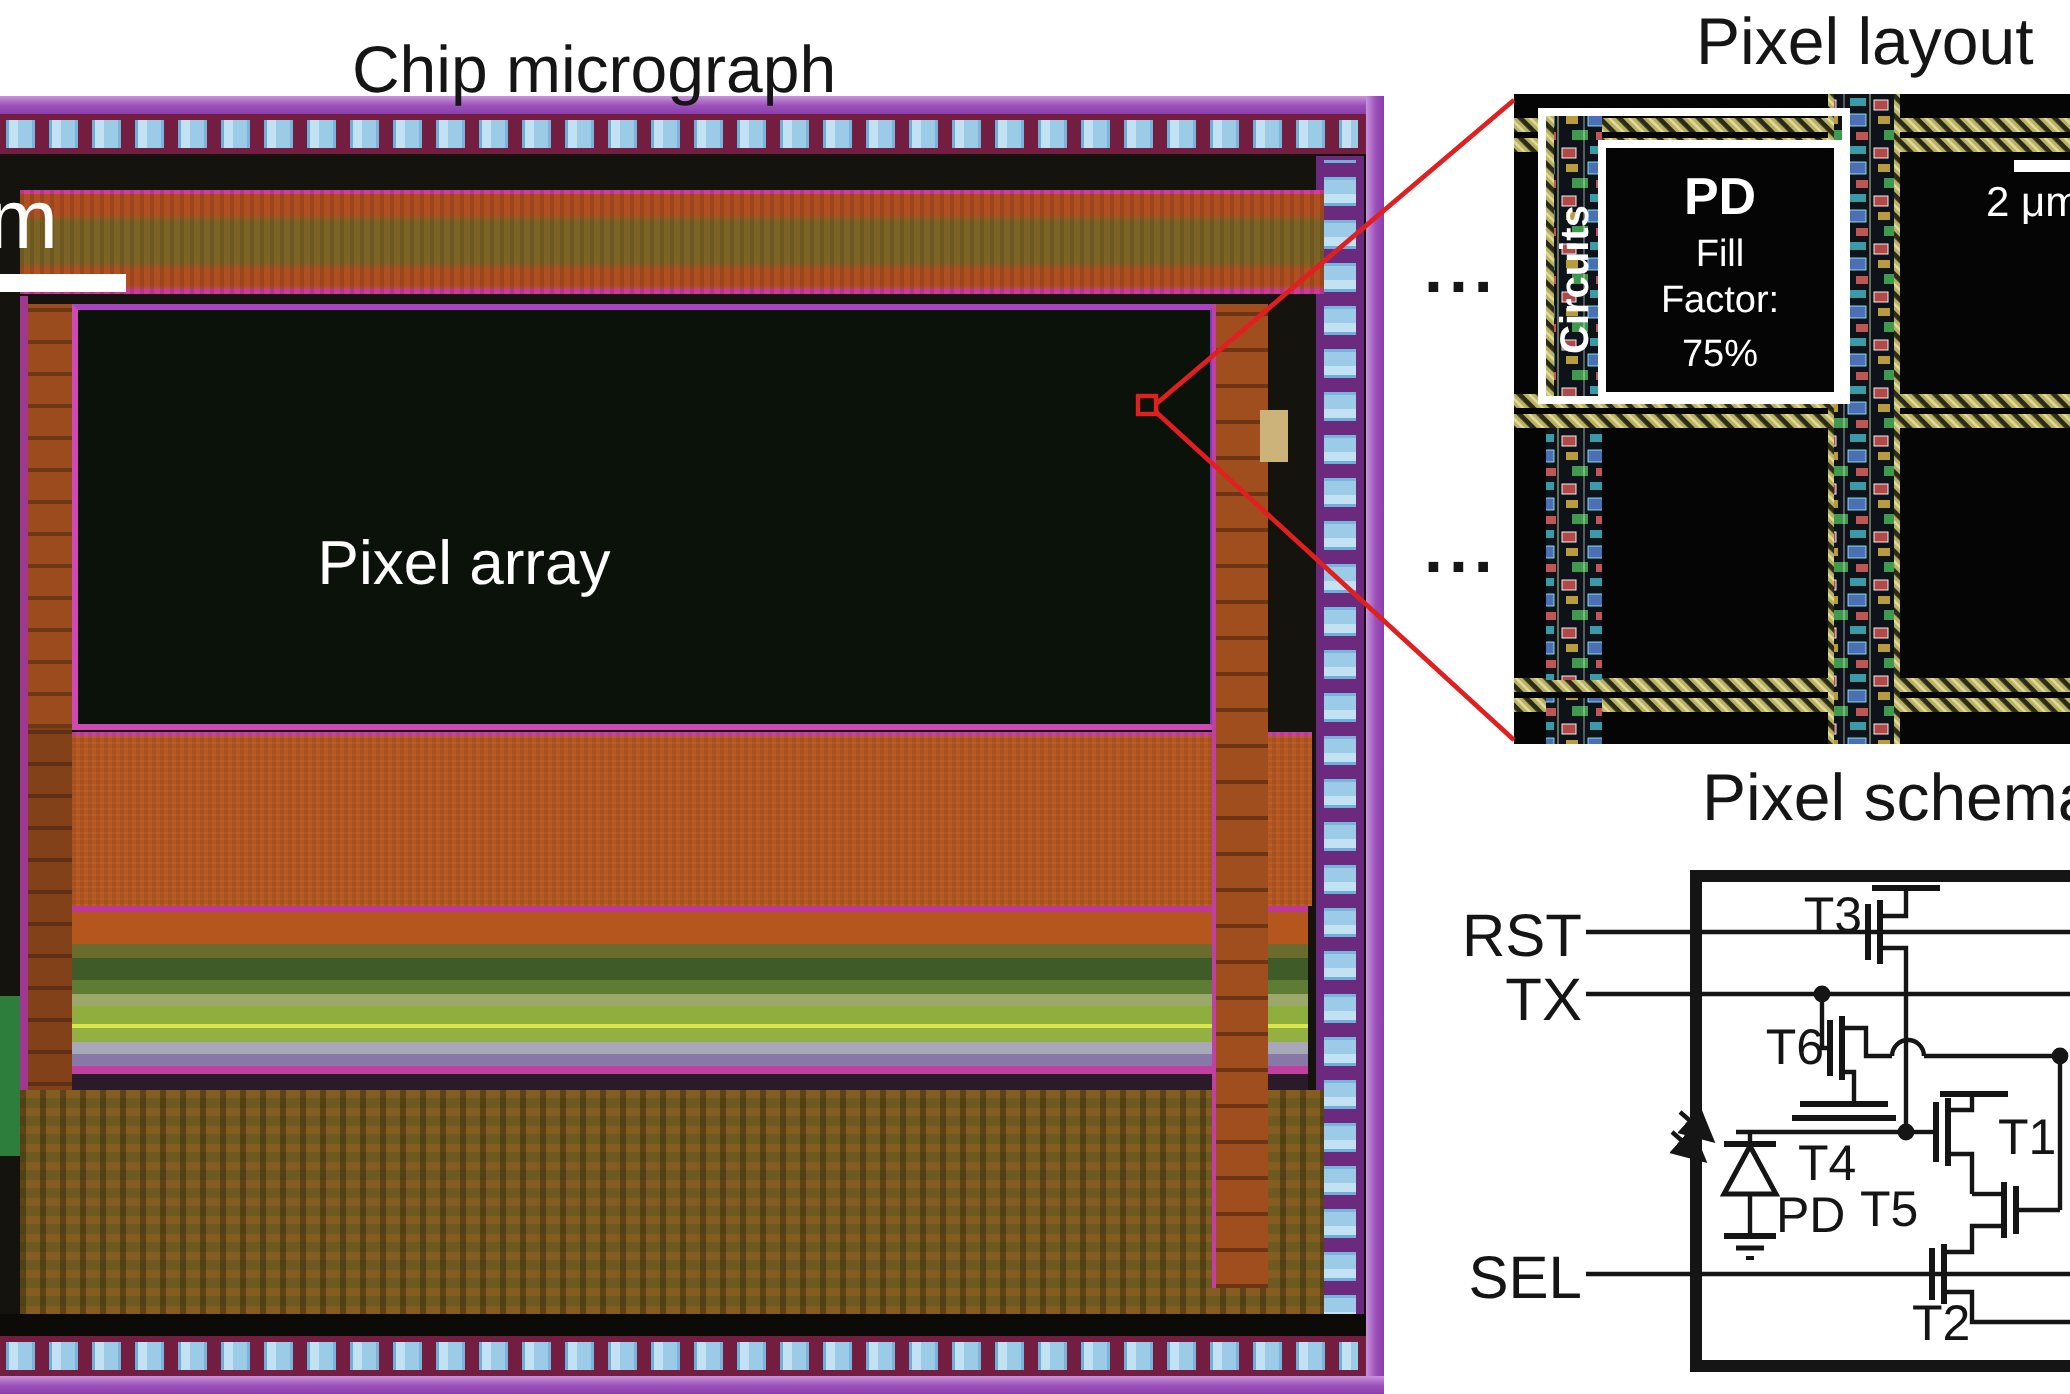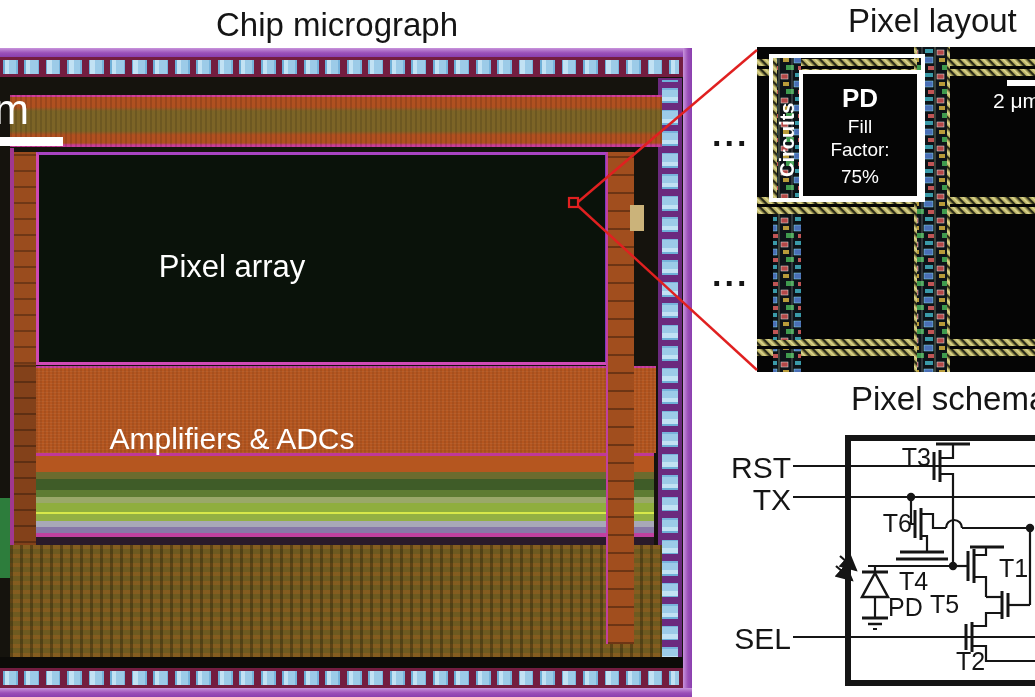--- a/index.html
+++ b/index.html
@@ -80,22 +80,21 @@
 
   <div class="abs digital" style="left:10px;top:545px;width:652px;height:112px;"></div>
   <div class="abs" style="left:0;top:657px;width:683px;height:11px;background:#0c0b08;"></div>
 
   <div class="abs segcol" style="left:606px;top:152px;width:26px;height:492px;"></div>
   <div class="abs" style="left:630px;top:205px;width:14px;height:26px;background:#cbb37a;"></div>
 
   <div class="abs" style="left:0;top:137px;width:63px;height:9px;background:#fff;"></div>
   <div class="abs" style="left:-6px;top:86px;color:#fff;font-size:42px;">m</div>
 
-  <div class="die-label" style="left:232px;top:249px;font-size:31px;">Pixel array</div>
-  <div class="die-label" style="left:232px;top:422px;font-size:30px;">Amplifiers &amp; ADCs</div>
+  <div class="die-label" style="left:232px;top:264px;font-size:31px;">Pixel array</div>
 
   <svg class="abs" style="left:0;top:0;" width="1035" height="697" viewBox="0 0 1035 697">
     <defs>
       <pattern id="hatch" width="7" height="7" patternUnits="userSpaceOnUse" patternTransform="rotate(45)">
         <rect width="7" height="7" fill="#b9b163"></rect>
         <rect width="7" height="2.4" fill="#2a2a18"></rect>
         <rect y="4.2" width="7" height="1.1" fill="#e8e2a0"></rect>
       </pattern>
       <pattern id="circ" width="26" height="24" patternUnits="userSpaceOnUse">
         <rect width="26" height="24" fill="#0d1318"></rect>
@@ -241,16 +240,16 @@
         <text x="912" y="532" font-size="25" text-anchor="end">T6</text>
         <text x="899" y="590" font-size="25">T4</text>
         <text x="888" y="616" font-size="25">PD</text>
         <text x="930" y="613" font-size="25">T5</text>
         <text x="999" y="577" font-size="25">T1</text>
         <text x="956" y="670" font-size="25">T2</text>
       </g>
     </g>
   </svg>
 
-  <div class="ttl" style="left:297px;top:6px;transform:translateX(-50%);margin-left:40px;">Chip micrograph</div>
+  <div class="ttl" style="left:297px;top:16px;transform:translateX(-50%);">Chip micrograph</div>
   <div class="ttl" style="left:848px;top:2px;">Pixel layout</div>
   <div class="ttl" style="left:851px;top:380px;">Pixel schematic</div>
 </div>
 
 </body></html>

